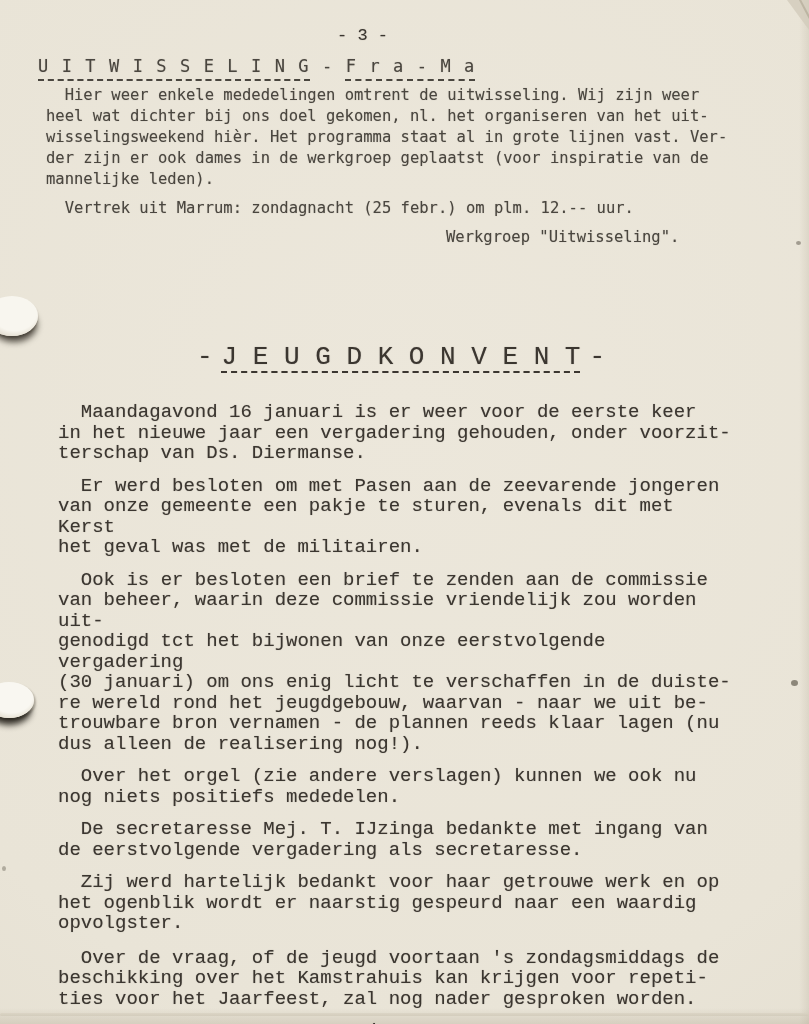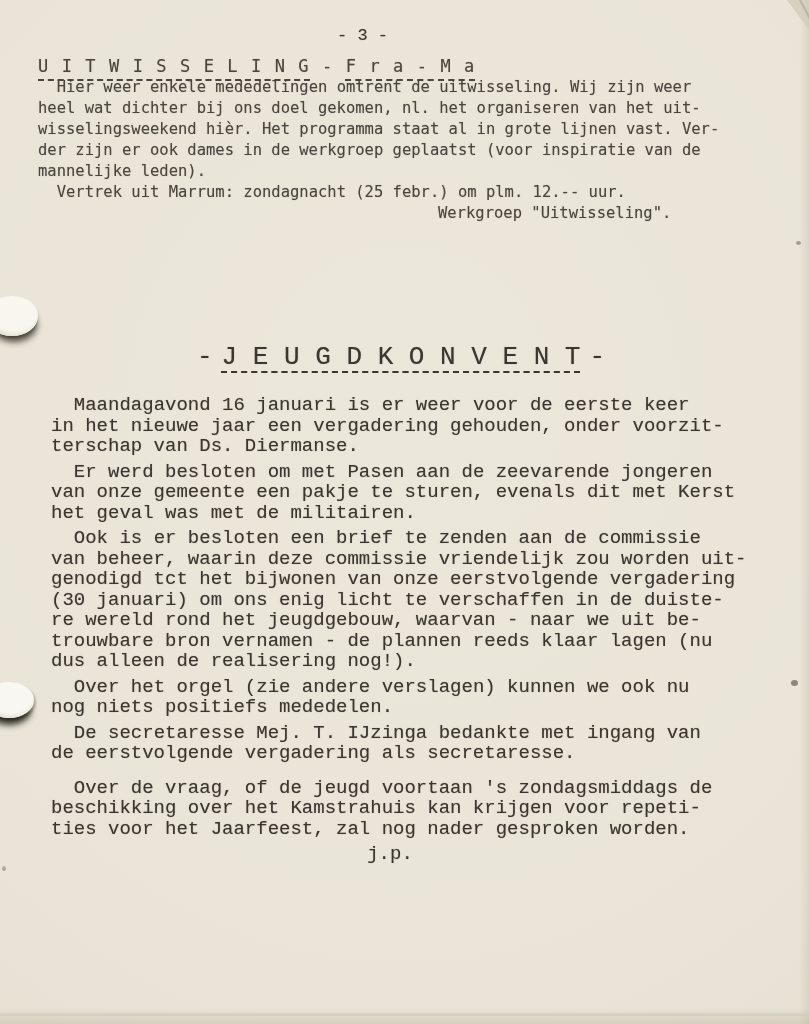--- a/index.html
+++ b/index.html
@@ -62,41 +62,41 @@
     color:#4a463f;font-size:15.5px;line-height:21px;
     text-shadow:0 0 1px rgba(74,70,63,.35);
   }
   .s1-heading{white-space:nowrap;font-size:17px;letter-spacing:1.6px;}
   .u-dash{
     text-decoration-line:underline;
     text-decoration-style:dashed;
     text-decoration-thickness:2px;
     text-underline-offset:7px;
   }
-  .s1 p{margin:0;white-space:pre-wrap;}
+  .s1 p{margin:8px;white-space:pre-wrap;}
   .s1-sign{margin:0;padding-left:400px;white-space:pre;}
 
   
   .s2-heading{
     position:absolute;left:197px;top:342px;
     font-family:"Liberation Mono", monospace;
     font-size:26px;color:#3b3630;white-space:nowrap;
     text-shadow:0 0 1px rgba(59,54,48,.45);
   }
   .s2-heading .pre{margin-right:9px;}
   .s2-heading .suf{margin-left:9px;}
 
   
   .s2{
     position:absolute;left:46px;top:390px;width:706px;
     font-family:"Liberation Mono", monospace;
     font-size:19px;line-height:20.5px;color:#3b3630;
     text-shadow:0 0 1px rgba(59,54,48,.4);
   }
-  .s2 p{margin:5px;white-space:pre-wrap;font-family:Liberation Mono, monospace;}
+  .s2 p{margin:12px;white-space:pre-wrap;font-family:Liberation Mono, monospace;}
   .s2 p.gap-sm{margin-top:12px;}
   .s2 p.gap-md{margin-top:14px;}
   .s2-sign{margin:0;text-align:center;padding-right:18px;white-space:pre;}
 </style>
 </head>
 <body>
 
 <div class="page">
 
   <div class="pagenum">- 3 -</div>
@@ -125,20 +125,23 @@
 van beheer, waarin deze commissie vriendelijk zou worden uit-
 genodigd tct het bijwonen van onze eerstvolgende vergadering
 (30 januari) om ons enig licht te verschaffen in de duiste-
 re wereld rond het jeugdgebouw, waarvan - naar we uit be-
 trouwbare bron vernamen - de plannen reeds klaar lagen (nu
 dus alleen de realisering nog!).</p>
     <p>  Over het orgel (zie andere verslagen) kunnen we ook nu
 nog niets positiefs mededelen.</p>
     <p>  De secretaresse Mej. T. IJzinga bedankte met ingang van
 de eerstvolgende vergadering als secretaresse.</p>
+    <p>  Zij werd hartelijk bedankt voor haar getrouwe werk en op
+het ogenblik wordt er naarstig gespeurd naar een waardig
+opvolgster.</p>
     <p class="gap-md">  Over de vraag, of de jeugd voortaan 's zondagsmiddags de
 beschikking over het Kamstrahuis kan krijgen voor repeti-
 ties voor het Jaarfeest, zal nog nader gesproken worden.</p>
     <p class="s2-sign">j.p.</p>
   </div>
 
   <div class="hole hole-1"></div>
   <div class="hole hole-2"></div>
   <div class="corner-fold">
       <div class="corner-line"></div>

